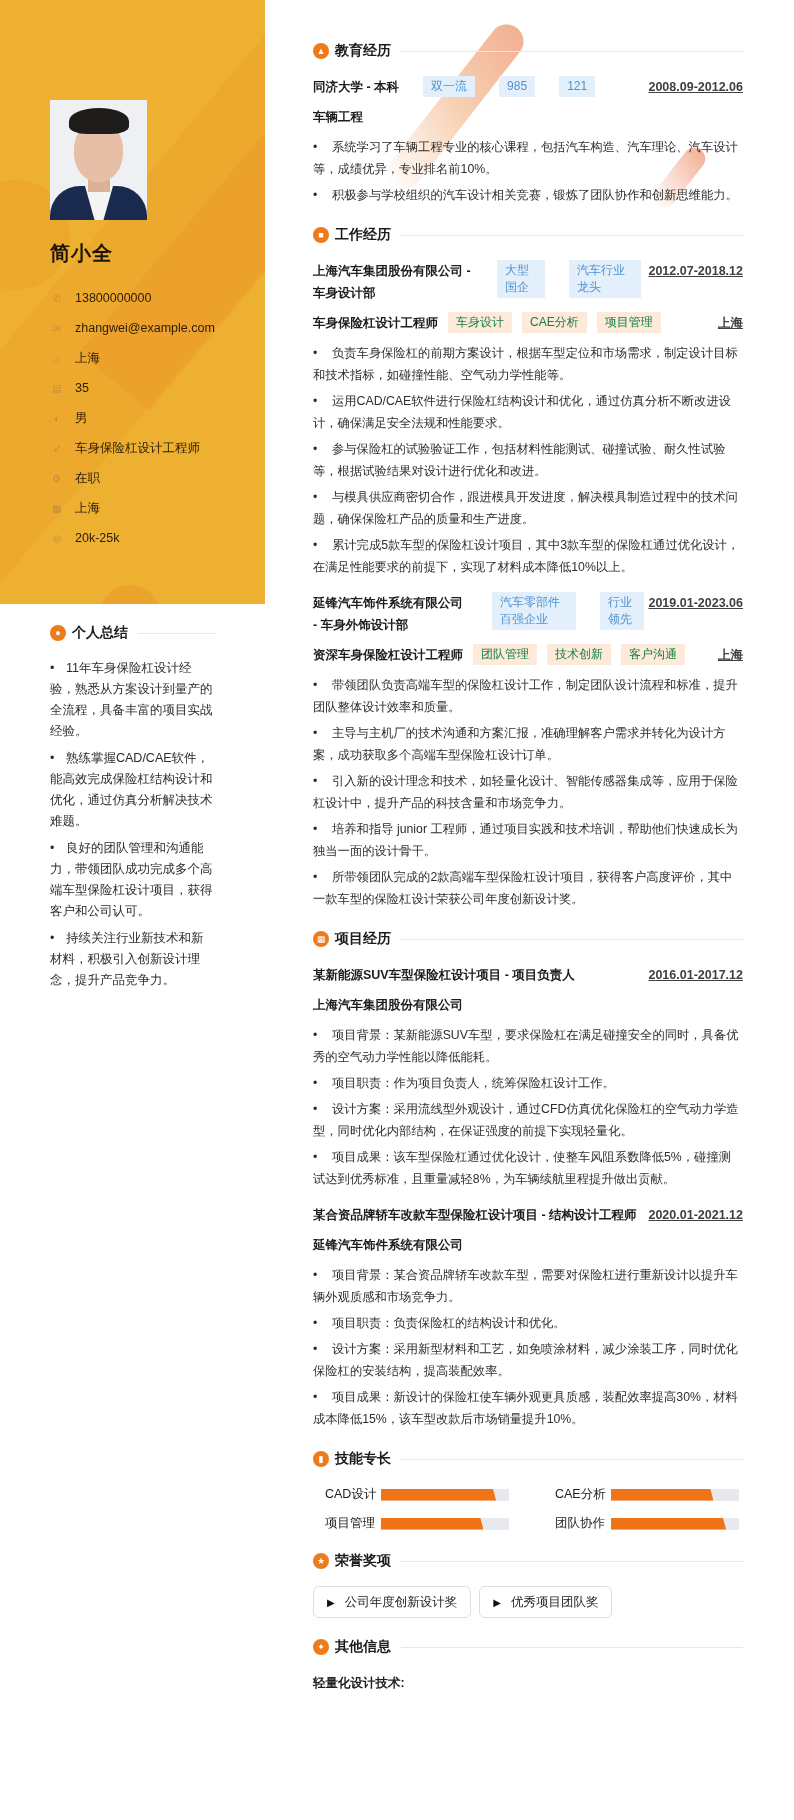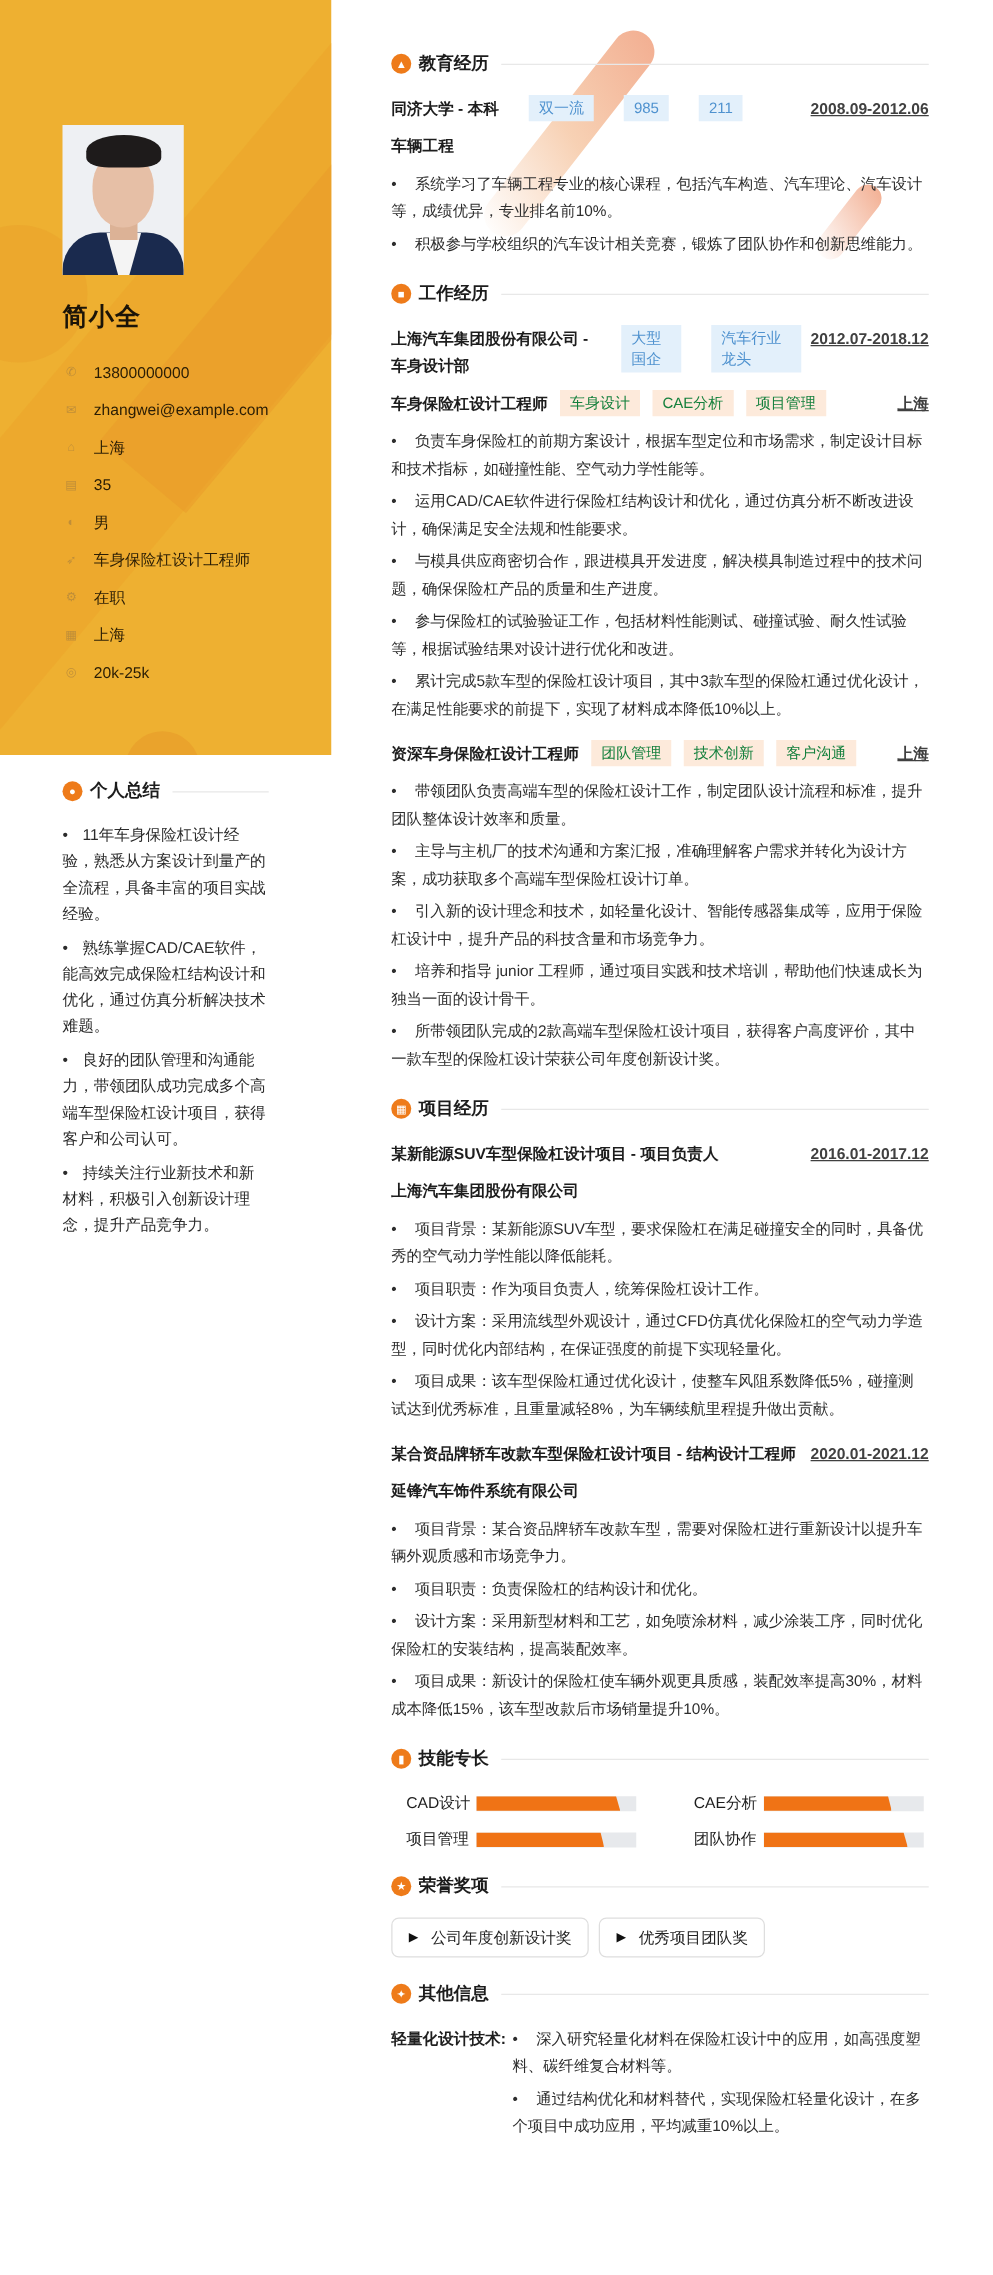--- a/index.html
+++ b/index.html
@@ -156,21 +156,21 @@
         <span class="sic">▲</span>
         <span class="stitle">教育经历</span>
         <span class="sline"></span>
       </div>
       <div class="entry">
         <div class="row">
           <div class="row-title">
             <span class="bold">同济大学 - 本科</span>
             <span class="tag-blue">双一流</span>
             <span class="tag-blue">985</span>
-            <span class="tag-blue">211</span>
+            <span class="tag-blue">121</span>
           </div>
           <span class="date">2008.09-2012.06</span>
         </div>
         <div class="bold sub">车辆工程</div>
         <ul class="bullets">
           <li><span class="dot">•</span><span>系统学习了车辆工程专业的核心课程，包括汽车构造、汽车理论、汽车设计等，成绩优异，专业排名前10%。</span></li>
           <li><span class="dot">•</span><span>积极参与学校组织的汽车设计相关竞赛，锻炼了团队协作和创新思维能力。</span></li>
         </ul>
       </div>
     </section>
@@ -196,27 +196,35 @@
             <span class="bold">车身保险杠设计工程师</span>
             <span class="tag-orange">车身设计</span>
             <span class="tag-orange">CAE分析</span>
             <span class="tag-orange">项目管理</span>
           </div>
           <span class="date">上海</span>
         </div>
         <ul class="bullets">
           <li><span class="dot">•</span><span>负责车身保险杠的前期方案设计，根据车型定位和市场需求，制定设计目标和技术指标，如碰撞性能、空气动力学性能等。</span></li>
           <li><span class="dot">•</span><span>运用CAD/CAE软件进行保险杠结构设计和优化，通过仿真分析不断改进设计，确保满足安全法规和性能要求。</span></li>
+          <li><span class="dot">•</span><span>参与保险杠的试验验证工作，包括材料性能测试、碰撞试验、耐久性试验等，根据试验结果对设计进行优化和改进。</span></li>
           <li><span class="dot">•</span><span>与模具供应商密切合作，跟进模具开发进度，解决模具制造过程中的技术问题，确保保险杠产品的质量和生产进度。</span></li>
-          <li><span class="dot">•</span><span>参与保险杠的试验验证工作，包括材料性能测试、碰撞试验、耐久性试验等，根据试验结果对设计进行优化和改进。</span></li>
           <li><span class="dot">•</span><span>累计完成5款车型的保险杠设计项目，其中3款车型的保险杠通过优化设计，在满足性能要求的前提下，实现了材料成本降低10%以上。</span></li>
         </ul>
       </div>
 
       <div class="entry">
+        <div class="row">
+          <div class="row-title">
+            <span class="bold" style="width:155px;">延锋汽车饰件系统有限公司 - 车身外饰设计部</span>
+            <span class="tag-blue" style="width:84px;">汽车零部件百强企业</span>
+            <span class="tag-blue" style="width:44px;">行业领先</span>
+          </div>
+          <span class="date">2019.01-2023.06</span>
+        </div>
         <div class="row sub">
           <div class="row-title">
             <span class="bold">资深车身保险杠设计工程师</span>
             <span class="tag-orange">团队管理</span>
             <span class="tag-orange">技术创新</span>
             <span class="tag-orange">客户沟通</span>
           </div>
           <span class="date">上海</span>
         </div>
         <ul class="bullets">
@@ -318,21 +326,17 @@
     </section>
 
     <section class="section">
       <div class="sec-head">
         <span class="sic">✦</span>
         <span class="stitle">其他信息</span>
         <span class="sline"></span>
       </div>
       <div class="other">
         <span class="olabel">轻量化设计技术:</span>
-        <ul class="bullets">
-          <li><span class="dot">•</span><span>深入研究轻量化材料在保险杠设计中的应用，如高强度塑料、碳纤维复合材料等。</span></li>
-          <li><span class="dot">•</span><span>通过结构优化和材料替代，实现保险杠轻量化设计，在多个项目中成功应用，平均减重10%以上。</span></li>
-        </ul>
       </div>
     </section>
 
   </main>
 </div>
 
 </body></html>

